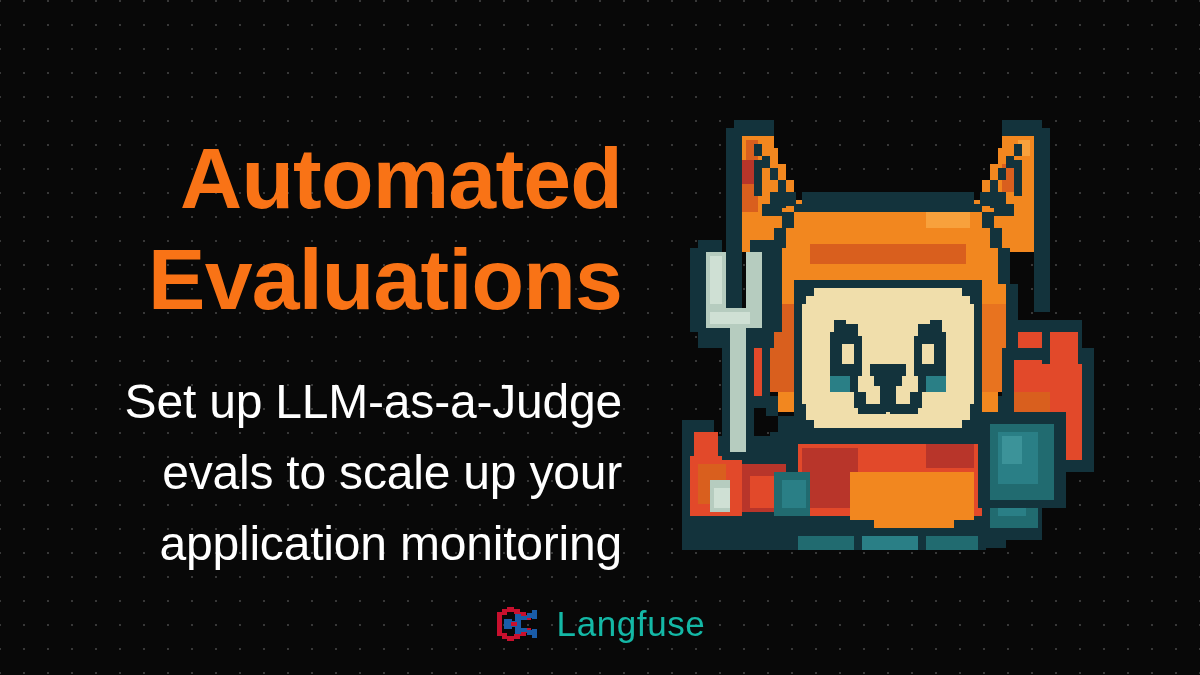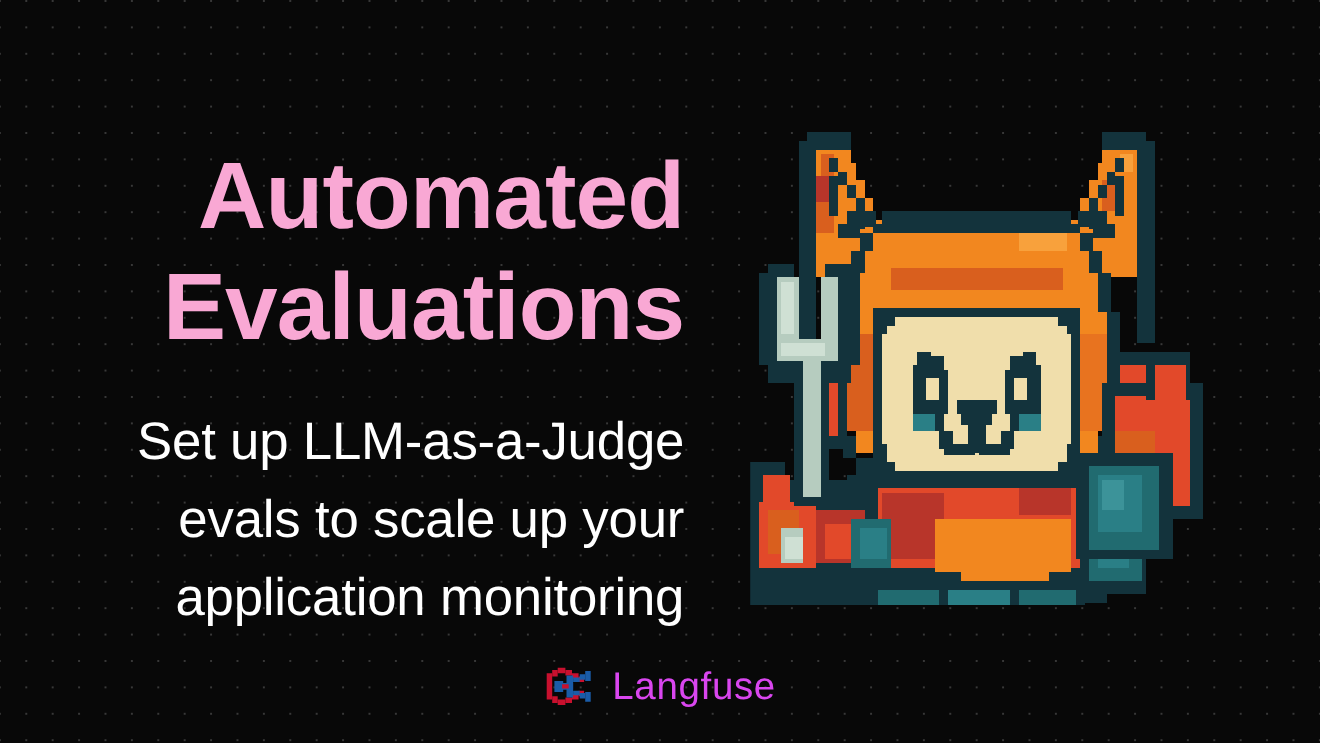--- a/index.html
+++ b/index.html
@@ -43,21 +43,21 @@
     top: 128px;
     width: 630px;
     text-align: right;
     padding-right: 8px;
   }
 
   #headline {
     font-size: 86px;
     line-height: 101px;
     font-weight: 700;
-    color: #f9a8d4;
+    color: #f97316;
     letter-spacing: -0.8px;
     text-align: right;
     white-space: pre-line;
   }
 
   #subtitle {
     margin-top: 36px;
     font-size: 48px;
     line-height: 71px;
     font-weight: 300;
@@ -77,21 +77,21 @@
     align-items: center;
     justify-content: center;
     gap: 18px;
   }
 
   #logo-mark { width: 44px; height: 40px; display: block; }
 
   #wordmark {
     font-size: 35px;
     font-weight: 400;
-    color: #d946ef;
+    color: #14b8a6;
     letter-spacing: 0.6px;
     line-height: 40px;
     text-align: center;
   }
 
   
   #mascot {
     position: absolute;
     left: 682px;
     top: 112px;

